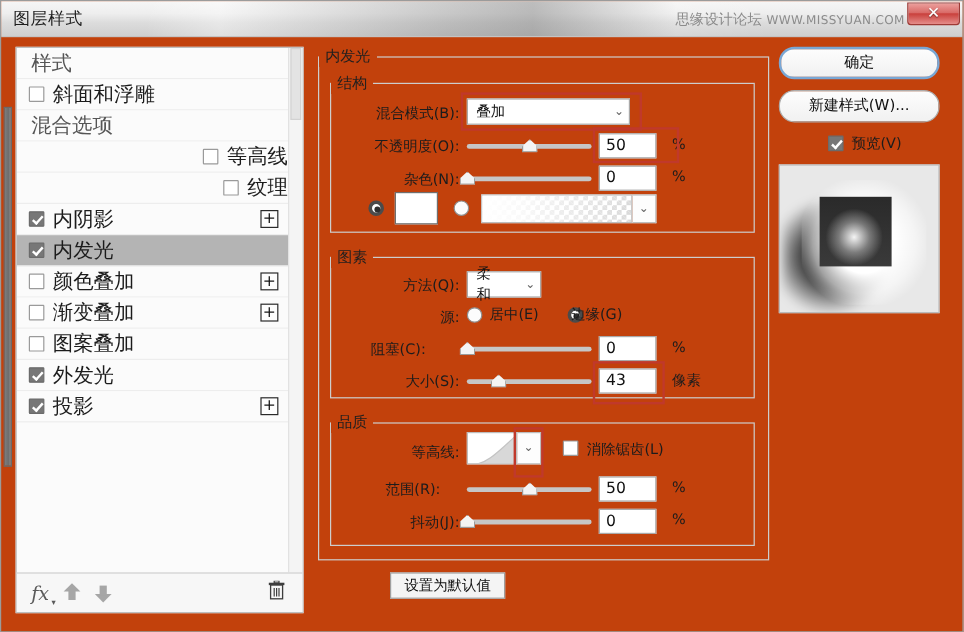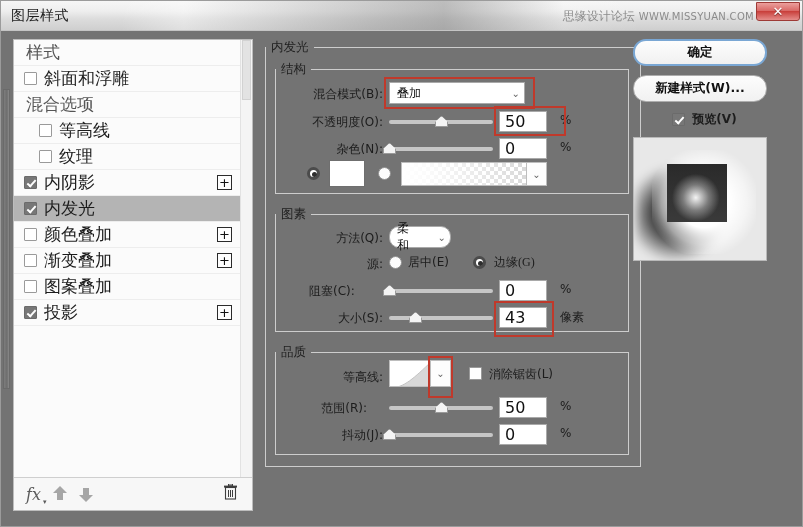--- a/index.html
+++ b/index.html
@@ -8,21 +8,21 @@
     font-family: "DejaVu Sans", "Liberation Sans", sans-serif;
     font-size: 12px;
     background: #ffffff;
     overflow: hidden;
   }
 
   
   .window {
     position: absolute; left: 0; top: 0;
     width: 803px; height: 527px;
-    background: #737373;
+    background: #c2410c;
     border: 1px solid #9b9b9b;
   }
 
   
   .titlebar {
     position: relative;
     height: 30px;
     background: linear-gradient(to bottom, #f6f6f6 0%, #eeeeee 35%, #dcdcdc 62%, #cfcfcf 100%);
     border-bottom: 1px solid #c4c4c4;
     overflow: hidden;
@@ -89,21 +89,21 @@
     height: 26px;
     border-bottom: 1px solid #ededed;
     display: flex; align-items: center;
     padding-left: 10px;
     background: #fbfbfb;
     cursor: pointer;
     white-space: nowrap;
   }
   .style-row.header { color: #4a4a4a; font-size: 13px; padding-left: 12px; }
   .style-row.selected { background: #b4b4b4; }
-  .style-row.sub { padding-left: 25px; }
+  .style-row.sub { padding-left: 25px; justify-content: flex-end; }
   .style-row .label { font-size: 17px; color: #1c1c1c; }
   .style-row.header .label { color: #555; }
 
   .cbx {
     width: 13px; height: 13px;
     border: 1px solid #9a9a9a;
     background: #ffffff;
     margin-right: 7px;
     flex: 0 0 auto;
     position: relative;
@@ -198,21 +198,21 @@
     height: 22px; background: #ffffff; border: 1px solid #a9a9a9;
     display: flex; align-items: center; justify-content: space-between;
     padding: 0 4px 0 7px; font-size: 12px; color: #111;
     cursor: pointer;
     gap: 12px;
   }
   .combo .chev { color: #666; font-size: 10px; margin-left: 8px; }
 
   .numfield {
     height: 21px; background: #ffffff; border: 1px solid #a9a9a9;
-    font-size: 16px; color: #111; padding-left: 5px; line-height: 19px;
+    font-size: 13px; color: #111; padding-left: 5px; line-height: 19px;
   }
   .unit { font-size: 12px; color: #1c1c1c; margin-left: 7px; }
 
   .slider { position: relative; height: 20px; }
   .slider .track {
     position: absolute; left: 0; right: 0; top: 8px; height: 4px;
     background: #c6c6c6; border-radius: 2px;
   }
   .slider .thumb {
     position: absolute; top: 4px; width: 13px; height: 11px;
@@ -286,22 +286,22 @@
   
   .annot {
     position: absolute;
     border: 2px solid #c0392b;
     pointer-events: none;
     z-index: 20;
   }
 
   
   .right {
-    position: absolute; left: 632px; top: 8px;
-    width: 143px; height: 472px; font-weight: bold;
+    position: absolute; left: 648px; top: 8px;
+    width: 143px; height: 472px;
   }
   .pbtn {
     width: 134px; height: 27px;
     background: linear-gradient(to bottom, #fdfdfd, #f1f1f1);
     border: 1px solid #adadad; border-radius: 13px;
     font-size: 12.5px; color: #111;
     display: flex; align-items: center; justify-content: center;
     margin-bottom: 9px; cursor: pointer;
   }
   .pbtn.primary { border: 2px solid #7aa7d4; }
@@ -388,20 +388,24 @@
             <div class="plus-btn">+</div>
           </div>
           <div class="style-row">
             <div class="cbx"></div>
             <span class="label">渐变叠加</span>
             <div class="plus-btn">+</div>
           </div>
           <div class="style-row">
             <div class="cbx"></div>
             <span class="label">图案叠加</span>
+          </div>
+          <div class="style-row">
+            <div class="cbx checked"></div>
+            <span class="label">外发光</span>
           </div>
           <div class="style-row">
             <div class="cbx checked"></div>
             <span class="label">投影</span>
             <div class="plus-btn">+</div>
           </div>
         </div>
       <div class="list-scrollbar">
         <div class="thumb"></div>
       </div>
@@ -470,32 +474,32 @@
         <div class="grad-chev">⌄</div>
       </div>
 
       <fieldset class="fs-elements">
         <legend>图素</legend>
       </fieldset>
 
       <div class="row" style="left:38px; top:188px; width:80px; justify-content:flex-end;">
         <span class="lbl">方法(Q):</span>
       </div>
-      <div class="combo" style="position:absolute; left:124px; top:187px; width:62px;border-radius:10px;">
+      <div class="combo" style="position:absolute; left:124px; top:187px; width:62px;">
         <span>柔和</span>
         <span class="chev">⌄</span>
       </div>
 
       <div class="row" style="left:78px; top:214px; width:40px; justify-content:flex-end;">
         <span class="lbl">源:</span>
       </div>
       <div class="radio" style="position:absolute; left:124px; top:217px;"></div>
       <span class="lbl" style="position:absolute; left:143px; top:215px;">居中(E)</span>
       <div class="radio on" style="position:absolute; left:208px; top:217px;"></div>
-      <span class="lbl" style="position:absolute; left:229px; top:215px;font-family:Liberation Serif, serif;">边缘(G)</span>
+      <span class="lbl" style="position:absolute; left:211px; top:215px;">边缘(G)</span>
 
       <div class="row" style="left:44px; top:241px; width:74px; justify-content:flex-start;">
         <span class="lbl">阻塞(C):</span>
       </div>
       <div class="slider" style="position:absolute; left:124px; top:242px; width:104px;">
         <div class="track"></div>
         <div class="thumb" id="thumb-choke" style="left: calc(0% - 6px);"></div>
       </div>
       <div class="numfield" style="position:absolute; left:234px; top:241px; width:48px;">0</div>
       <span class="unit" style="position:absolute; left:288px; top:243px;">%</span>
@@ -543,20 +547,21 @@
         <span class="lbl">抖动(J):</span>
       </div>
       <div class="slider" style="position:absolute; left:124px; top:386px; width:104px;">
         <div class="track"></div>
         <div class="thumb" id="thumb-jitter" style="left: calc(0% - 6px);"></div>
       </div>
       <div class="numfield" style="position:absolute; left:234px; top:385px; width:48px;">0</div>
       <span class="unit" style="position:absolute; left:288px; top:387px;">%</span>
 
       <div class="default-btns">
+        <div class="def-btn">设置为默认值</div>
       </div>
 
       <div class="annot" style="left:119px; top:38px; width:151px; height:32px;"></div>
       <div class="annot" style="left:229px; top:67px; width:72px; height:30px;"></div>
       <div class="annot" style="left:229px; top:262px; width:60px; height:36px;"></div>
       <div class="annot" style="left:163px; top:317px; width:25px; height:42px;"></div>
     </div>
 
     <div class="right">
       <div class="pbtn primary">确定</div>

